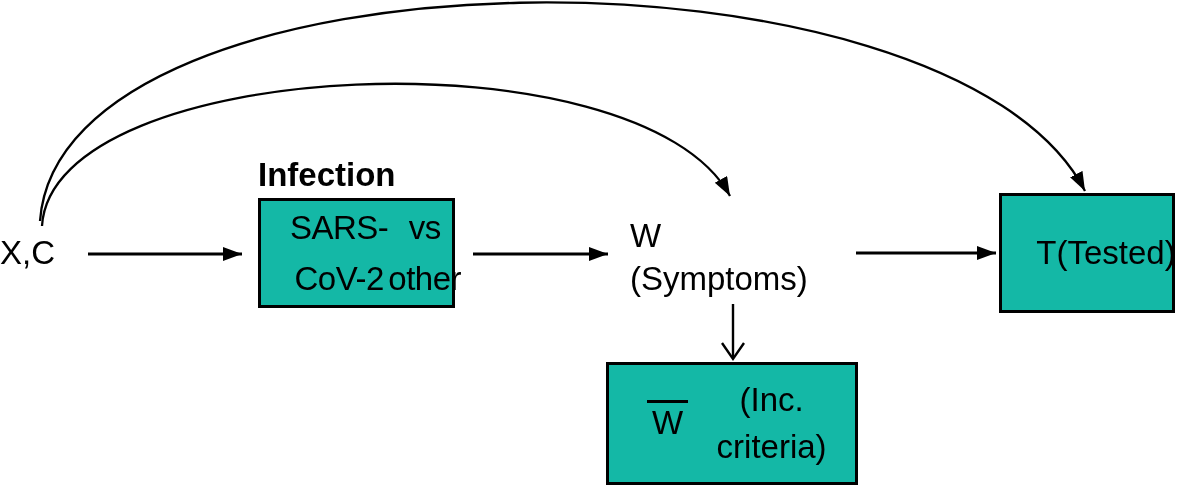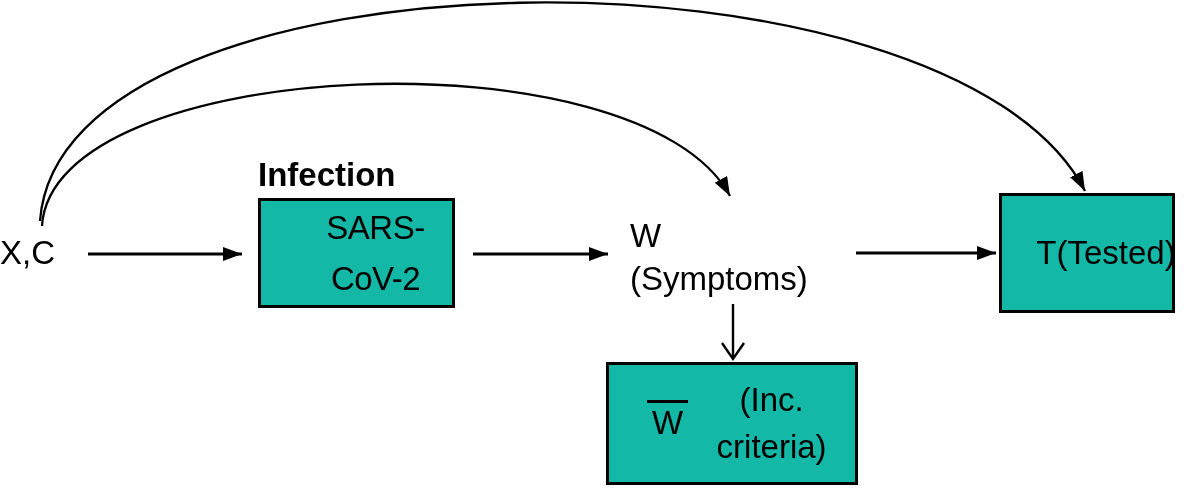--- a/index.html
+++ b/index.html
@@ -81,20 +81,21 @@
     <line x1="733" y1="304" x2="733" y2="358" stroke="#000000" stroke-width="2.4"></line>
     <polyline points="722,343 733,359 744,343" fill="none" stroke="#000000" stroke-width="2.4"></polyline>
   </svg>
 
   <div class="label" id="node-xc">X,C</div>
 
   <div class="label" id="infection-title">Infection</div>
 
   <div class="node-box" id="box-infection">
     <div>SARS-CoV-2</div>
+    <div>vs other</div>
   </div>
 
 
   <div class="label" id="node-w">
     <div>W</div>
     <div>(Symptoms)</div>
   </div>
 
   <div class="node-box" id="box-tested">
     <div>T</div>

